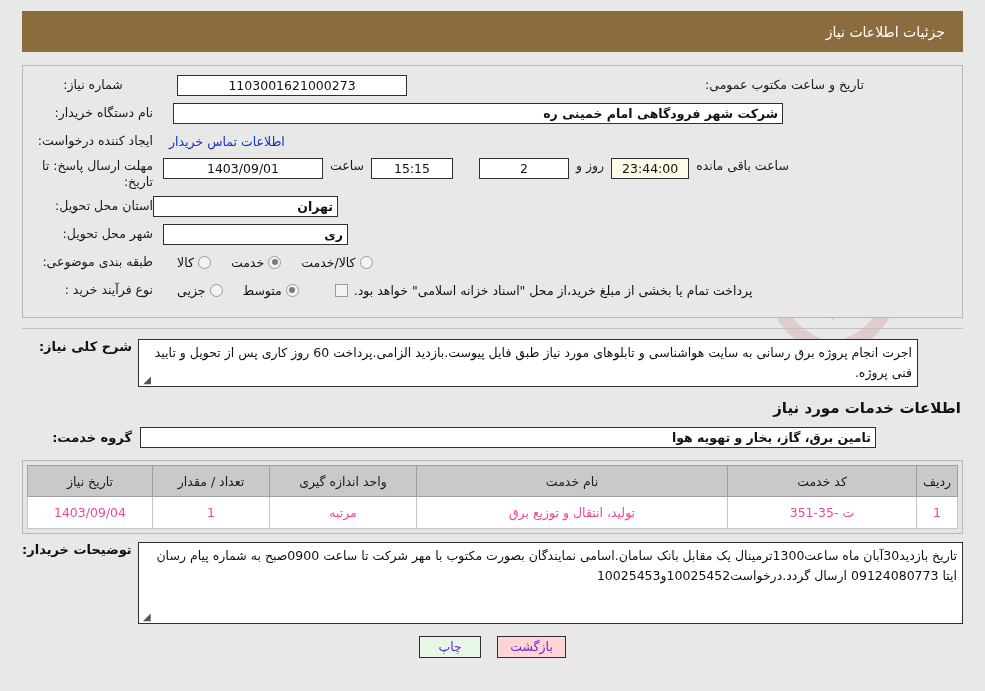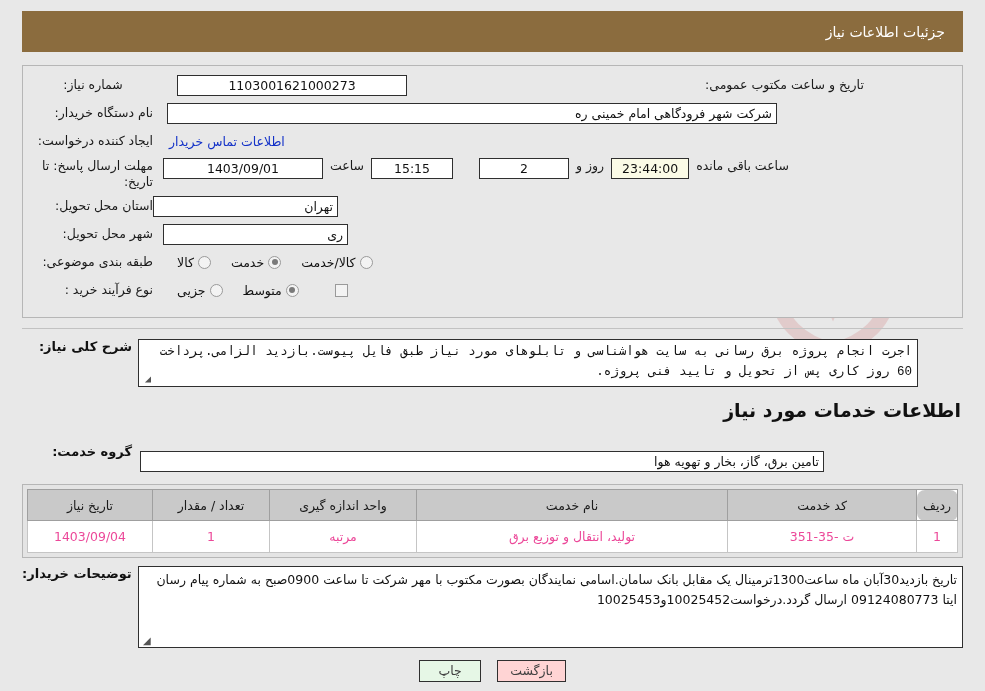--- a/index.html
+++ b/index.html
@@ -102,21 +102,21 @@
     height: 21px;
     line-height: 19px;
     padding: 0 4px;
     box-sizing: border-box;
     font-size: 12.5px;
     color: #111;
     text-align: center;
     overflow: hidden;
     white-space: nowrap;
   }
-  .fld.right { text-align: right; }
+  .fld.right { text-align: right; font-weight: bold; }
   .fld.countdown {
     background: #fbfbe6;
     color: #111;
   }
 
   a.link {
     color: #1231c8;
     text-decoration: none;
     font-size: 12.5px;
     white-space: nowrap;
@@ -156,21 +156,21 @@
     background: #f3f3f3;
     display: inline-block;
     box-sizing: border-box;
     margin: 0 6px 0 4px;
     vertical-align: middle;
   }
   .chk-label { font-size: 12.5px; vertical-align: middle; }
 
   
   .section-head {
-    font-size: 19px;
+    font-size: 15px;
     font-weight: bold;
     color: #111;
     text-align: right;
     margin: 12px 0 10px 0;
     padding-right: 2px;
   }
 
   
   .bold-lbl {
     font-weight: bold;
@@ -243,21 +243,21 @@
   .btn {
     border: 1px solid #2f2f2f;
     height: 22px;
     min-width: 62px;
     line-height: 20px;
     text-align: center;
     font-size: 12.5px;
     padding: 0 12px;
     box-sizing: border-box;
     cursor: pointer;
-    color: #404040;
+    color: #6d28d9;
   }
   .btn.back { background: #ffd4d4; }
   .btn.print { background: #e6f7e6; }
 
   .sep-line {
     border-top: 1px solid #c2c2c2;
     margin: 10px 22px 0 22px;
   }
 </style>
 </head>
@@ -282,21 +282,21 @@
   <div class="row">
     <div class="lbl inline" style="width:240px;text-align:left;">تاریخ و ساعت مکتوب عمومی:</div>
     <div style="flex:1 1 auto;"></div>
     <div class="fld" style="width:230px;">1103001621000273</div>
     <div class="lbl w-right" style="text-align:center;width:120px;padding-right:24px;padding-left:0;">شماره نیاز:</div>
   </div>
 
   <div class="row">
     <div style="flex:1 1 auto;"></div>
     <div class="fld right" style="width:610px;">شرکت شهر فرودگاهی امام خمینی  ره</div>
-    <div class="lbl w-right" style="text-align:right;width:120px;padding-right:14px;padding-left:0;">نام دستگاه خریدار:</div>
+    <div class="lbl w-right" style="text-align:right;width:120px;padding-right:20px;padding-left:0;">نام دستگاه خریدار:</div>
   </div>
 
   <div class="row">
     <div style="flex:1 1 auto;"></div>
     <a class="link" href="#">اطلاعات تماس خریدار</a>
     <div class="lbl w-right" style="text-align:right;width:120px;padding-right:10px;padding-left:0;">ایجاد کننده درخواست:</div>
   </div>
 
   <div class="row" style="align-items:flex-start;">
     <div style="flex:1 1 auto;"></div>
@@ -332,56 +332,57 @@
     <span class="radio-label">کالا/خدمت</span>
     <span class="radio on"></span>
     <span class="radio-label">خدمت</span>
     <span class="radio"></span>
     <span class="radio-label">کالا</span>
     <div class="lbl" style="text-align:right;width:120px;padding-right:10px;padding-left:0;">طبقه بندی موضوعی:</div>
   </div>
 
   <div class="row">
     <div style="flex:1 1 auto;"></div>
+    <span class="chk-label">پرداخت تمام یا بخشی از مبلغ خرید،از محل "اسناد خزانه اسلامی" خواهد بود.</span>
     <span class="chk"></span>
     <span style="width:26px;display:inline-block;"></span>
     <span class="radio on"></span>
     <span class="radio-label">متوسط</span>
     <span class="radio"></span>
     <span class="radio-label">جزیی</span>
     <div class="lbl" style="text-align:right;width:120px;padding-right:10px;padding-left:0;">نوع فرآیند خرید :</div>
   </div>
 
 </div>
 
 <div class="sep-line layer"></div>
 
 <div class="layer" style="margin:10px 22px 0 22px;display:flex;align-items:flex-start;">
   <div style="flex:1 1 auto;"></div>
-  <div class="boxarea" style="width:780px;height:48px;font-family:Liberation Mono, monospace;">
+  <div class="boxarea" style="width:780px;height:48px;">
     <span>اجرت انجام پروژه برق رسانی به سایت هواشناسی و تابلوهای مورد نیاز طبق فایل پیوست.بازدید الزامی.پرداخت 60 روز کاری پس از تحویل و تایید فنی پروژه.</span>
     <span class="grip">◢</span>
   </div>
   <div class="bold-lbl" style="width:110px;text-align:right;padding-right:6px;padding-left:0;">شرح کلی نیاز:</div>
 </div>
 
 <div class="layer" style="margin:0 22px;">
   <div class="section-head">اطلاعات خدمات مورد نیاز</div>
 
   <div style="display:flex;align-items:center;margin-bottom:12px;">
     <div style="flex:1 1 auto;"></div>
-    <div class="fld right" style="width:684px;margin-top:20px;">تامین برق، گاز، بخار و تهویه هوا</div>
+    <div class="fld right" style="width:736px;">تامین برق، گاز، بخار و تهویه هوا</div>
     <div class="bold-lbl" style="width:110px;text-align:right;padding-right:8px;padding-left:0;">گروه خدمت:</div>
   </div>
 
   <div class="table-wrap">
     <table class="items">
       <thead>
         <tr>
-          <th style="width:32px;border-radius:8px;">ردیف</th>
+          <th style="width:32px;">ردیف</th>
           <th style="width:180px;">کد خدمت</th>
           <th>نام خدمت</th>
           <th style="width:138px;">واحد اندازه گیری</th>
           <th style="width:108px;">تعداد / مقدار</th>
           <th style="width:116px;">تاریخ نیاز</th>
         </tr>
       </thead>
       <tbody>
         <tr>
           <td>1</td>

